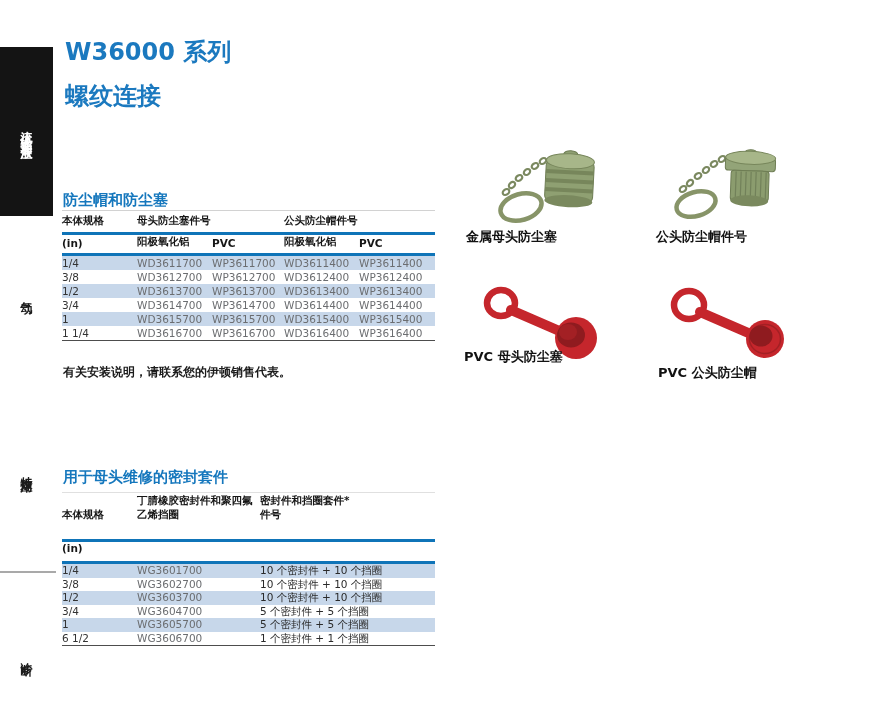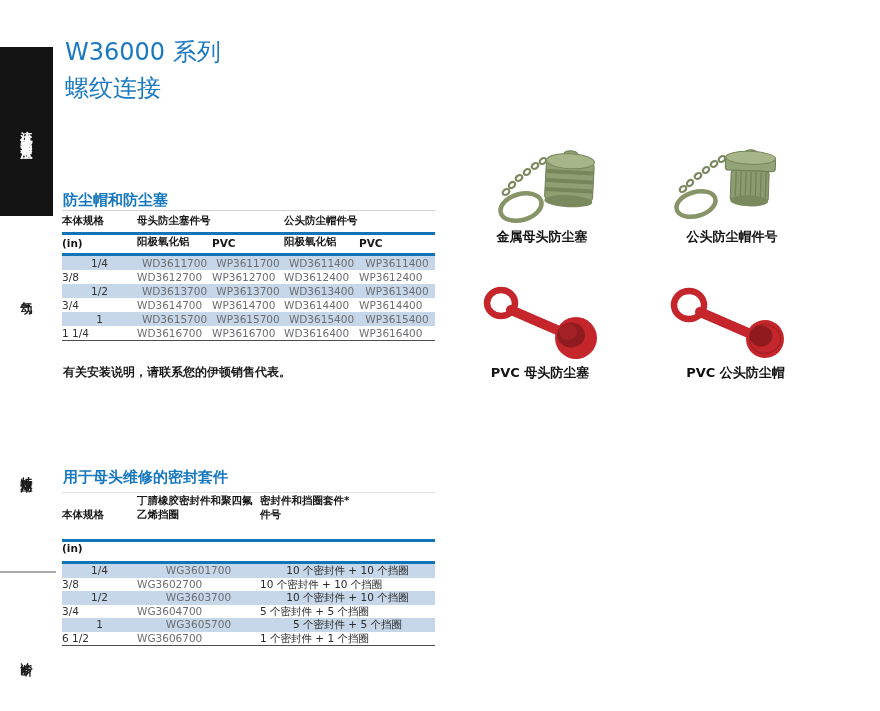--- a/index.html
+++ b/index.html
@@ -10,46 +10,46 @@
   .side-tab{position:absolute;left:0;top:47px;width:53px;height:169px;background:#141414;
     display:flex;align-items:center;justify-content:center;}
   .v-text{writing-mode:vertical-rl;text-orientation:upright;font-weight:bold;
     font-size:12px;letter-spacing:3px;line-height:1;}
   .side-tab .v-text{color:#ffffff;}
   .side-label{position:absolute;left:0;width:53px;display:flex;justify-content:center;color:#1c1c1c;}
   .side-label .v-text{letter-spacing:2px;}
   .side-divider{position:absolute;left:0;top:571px;width:56px;height:2px;background:#a9a9a9;}
 
   
-  .title{position:absolute;left:65px;margin:0;color:#1b79bf;font-weight:400;font-size:24px;line-height:1;text-align:right;}
+  .title{position:absolute;left:65px;margin:0;color:#1b79bf;font-weight:700;font-size:24px;line-height:1;text-align:right;}
   .title.l1{top:40px;}
-  .title.l2{top:76px;}
+  .title.l2{top:84px;}
   .sec-head{position:absolute;left:63px;margin:0;color:#1577bd;font-weight:bold;font-size:15px;line-height:1;}
   .hairline{position:absolute;left:62px;width:373px;height:1px;background:#d2d2d2;}
 
   
   .tbl{position:absolute;left:62px;width:373px;font-size:10.5px;color:#1a1a1a;}
   .grow{display:grid;grid-template-columns:75px 147px 151px;align-items:end;height:17px;}
   .srow{display:grid;grid-template-columns:75px 75px 72px 75px 76px;align-items:end;height:17px;}
   .drow{display:grid;grid-template-columns:75px 75px 72px 75px 76px;align-items:center;height:14px;line-height:14px;}
   .t2 .hrow{display:grid;grid-template-columns:75px 123px 175px;align-items:end;min-height:28px;}
   .t2 .urow{display:grid;grid-template-columns:75px 123px 175px;align-items:center;height:18px;}
   .t2 .drow{grid-template-columns:75px 123px 175px;height:13.5px;line-height:13.5px;}
   .th{font-weight:bold;color:#161616;padding-bottom:16px;}
   .bluerule{height:3px;background:#0f74b8;margin:1px 0 0 0;}
-  .drow.shade{background:#c7d7ea;text-align:center;}
+  .drow.shade{background:#c7d7ea;}
   .cell-size{color:#333;}
   .cell-part{color:#6b6d70;}
   .cell-contents{color:#2a2a2a;}
   .tbl .bottomline{height:1px;background:#4d4d4d;}
   .note,.footnote{position:absolute;left:63px;margin:0;font-size:12px;font-weight:bold;color:#1b1b1b;}
 
   
   .fig{position:absolute;}
-  .caption{position:absolute;margin:0;font-size:13px;font-weight:bold;color:#121212;text-align:center;}
+  .caption{position:absolute;margin:0;font-size:13px;font-weight:bold;color:#121212;}
 </style>
 </head>
 <body>
 
 <div class="page">
 
   <div class="side-tab">
     <span class="v-text">流体输送和液压</span>
   </div>
   <div class="side-label" style="top:291px;">
@@ -189,21 +189,21 @@
 
   <div class="fig" style="left:476px;top:282px;">
     <svg width="135" height="78" viewBox="0 0 135 78">
       <ellipse cx="25" cy="21" rx="14" ry="13" fill="none" stroke="#c5262c" stroke-width="6.5"></ellipse>
       <line x1="35" y1="28" x2="88" y2="51" stroke="#c5262c" stroke-width="10" stroke-linecap="round"></line>
       <circle cx="100" cy="56" r="21" fill="#c5262c"></circle>
       <ellipse cx="95" cy="53" rx="14" ry="12.5" fill="#8f1b1f"></ellipse>
       <ellipse cx="92" cy="50" rx="9" ry="8" fill="#a32024"></ellipse>
     </svg>
   </div>
-  <p class="caption" style="left:464px;top:364px;width:152px;">PVC 母头防尘塞</p>
+  <p class="caption" style="left:464px;top:348px;width:152px;">PVC 母头防尘塞</p>
 
   <div class="fig" style="left:660px;top:282px;">
     <svg width="140" height="78" viewBox="0 0 140 78">
       <ellipse cx="29" cy="23" rx="15" ry="14" fill="none" stroke="#c5262c" stroke-width="6.5"></ellipse>
       <line x1="40" y1="30" x2="93" y2="53" stroke="#c5262c" stroke-width="10" stroke-linecap="round"></line>
       <circle cx="105" cy="57" r="19" fill="#c5262c"></circle>
       <ellipse cx="105" cy="57" rx="15.5" ry="14.5" fill="none" stroke="#a32024" stroke-width="1.5"></ellipse>
       <ellipse cx="101" cy="54" rx="11.5" ry="10.5" fill="#8f1b1f"></ellipse>
     </svg>
   </div>

